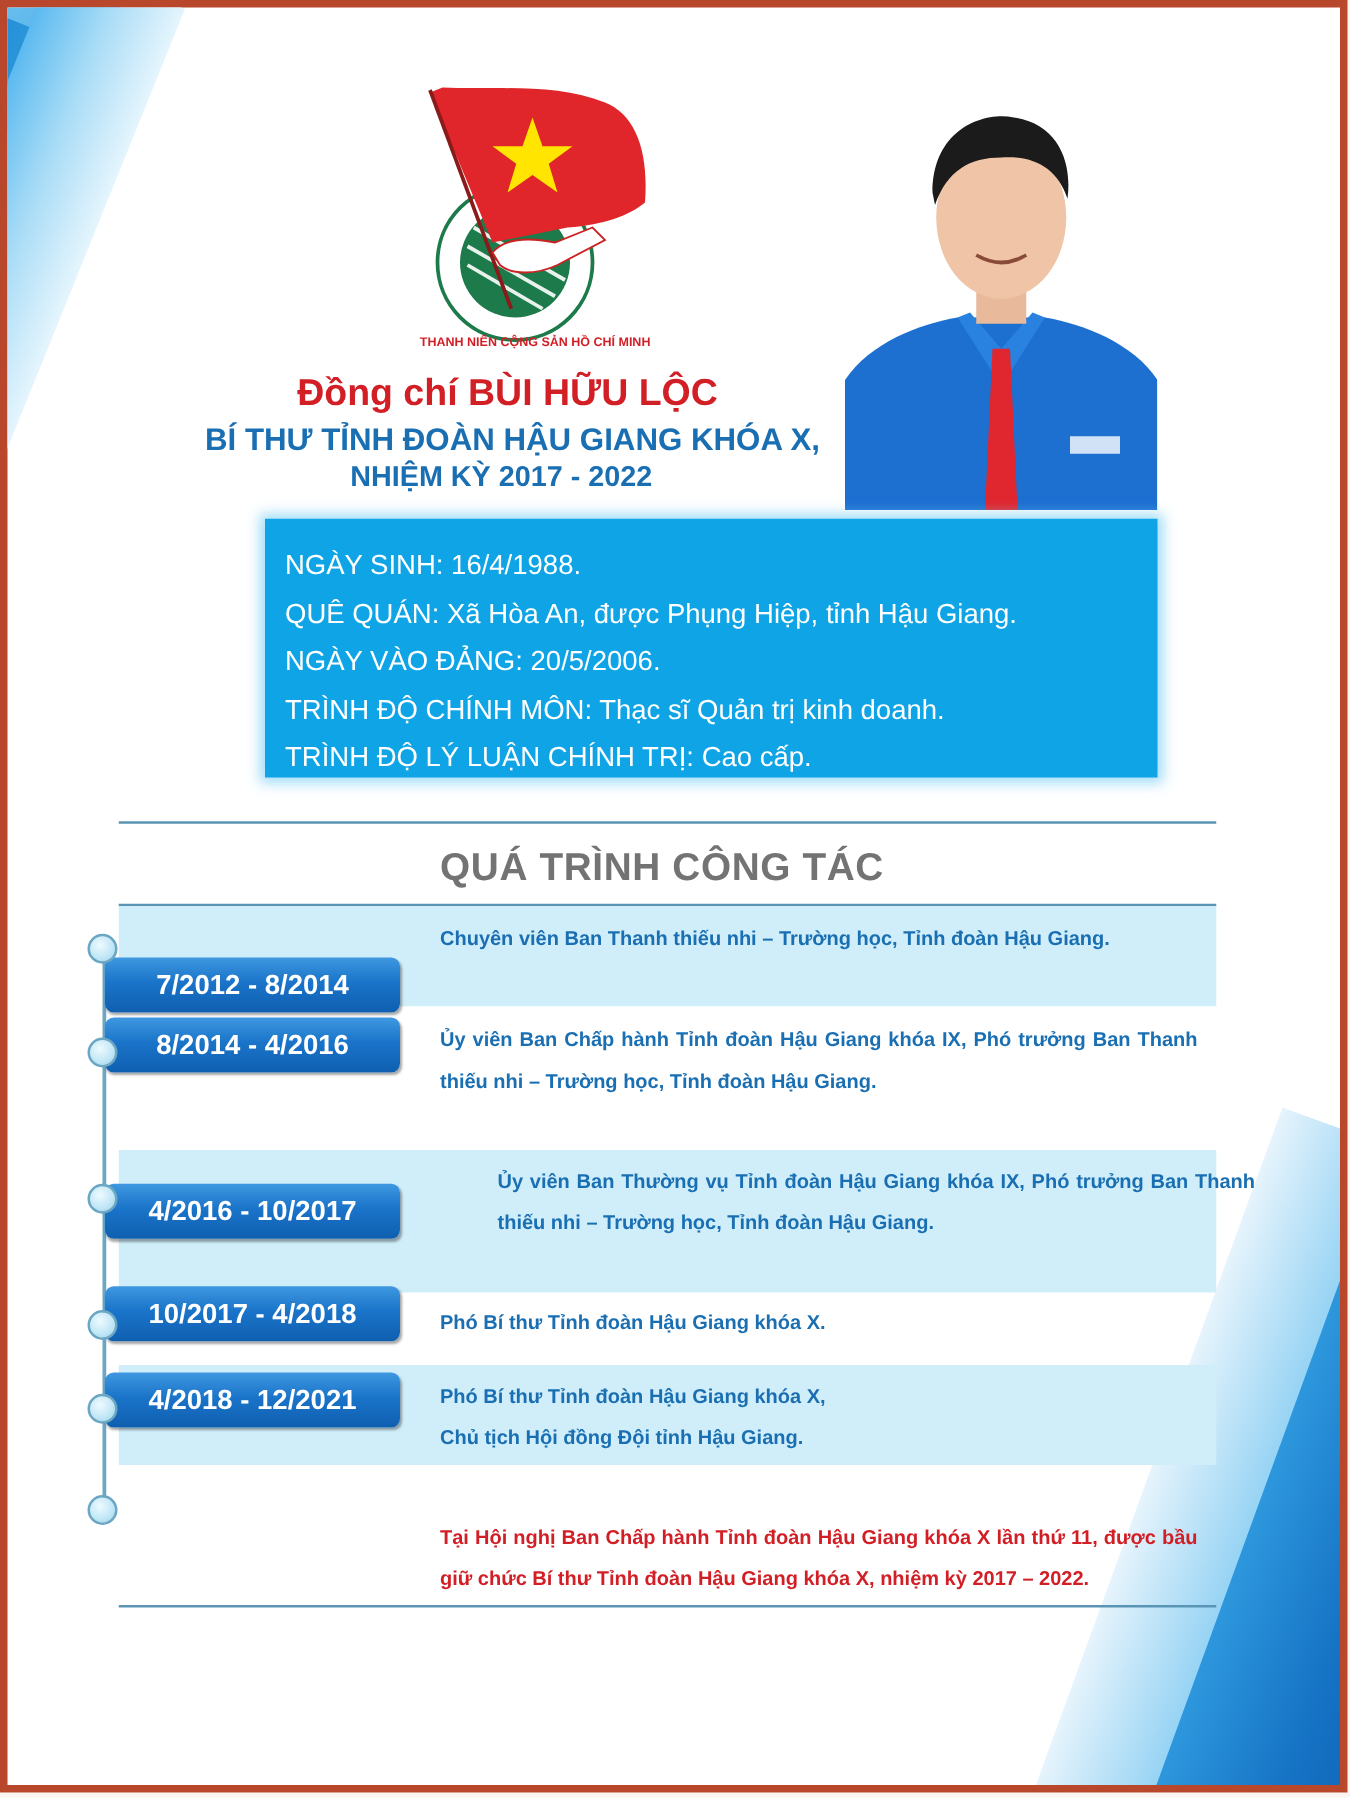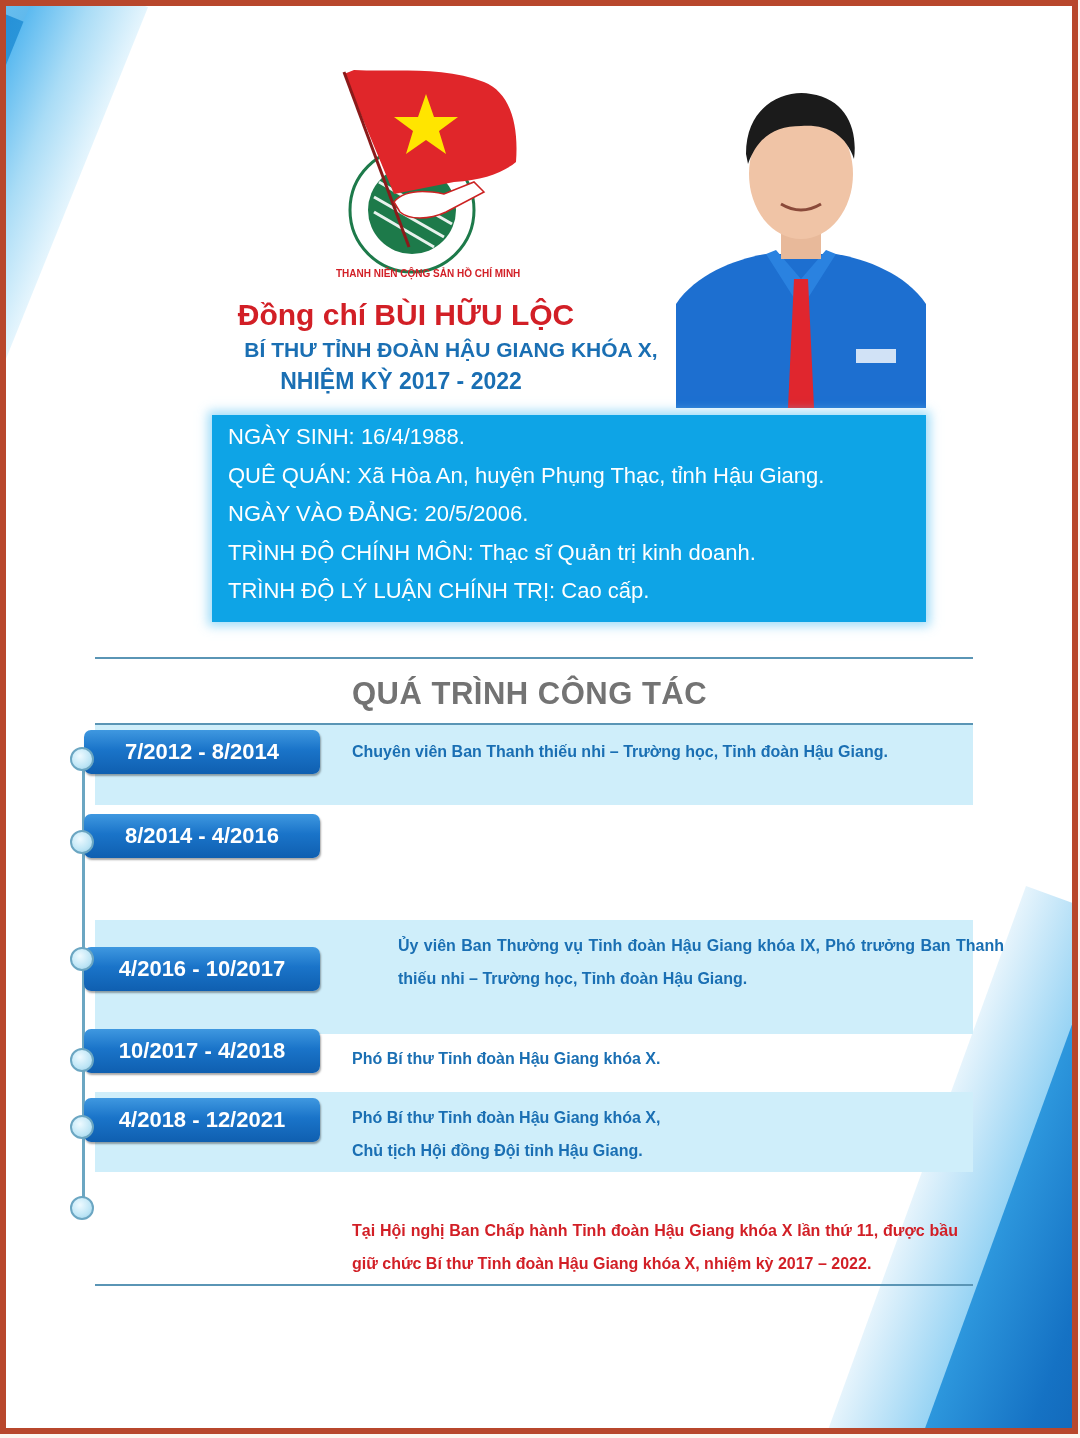--- a/index.html
+++ b/index.html
@@ -12,24 +12,24 @@
 
   
   .br1 { left:1020px; top:880px; width:200px; height:700px; background:linear-gradient(90deg,#e6f4fc,#8fd0f3,#2d9ae0); transform:rotate(20deg); }
   .br2 { left:1080px; top:980px; width:200px; height:600px; background:linear-gradient(90deg,#2d97dd,#1572c4,#0f5fb0); transform:rotate(20deg); }
 
   .logo { position:absolute; left:328px; top:56px; width:190px; height:220px; }
   .photo { position:absolute; left:670px; top:68px; width:250px; height:334px; overflow:hidden; background:#ffffff; }
 
   .name-line { position:absolute; left:0; width:820px; text-align:center; font-weight:bold; }
   .name { top:292px; left:0; width:800px; color:#d21f26; font-size:30px; }
-  .title1 { top:332px; left:0; width:808px; color:#1a6fb3; font-size:21px;margin-left:41px; }
+  .title1 { top:332px; left:0; width:808px; color:#1a6fb3; font-size:25px; }
   .title2 { top:362px; left:0; width:790px; color:#1a6fb3; font-size:23px; }
 
-  .info-box { position:absolute; left:206px; top:409px; width:714px; height:207px; background:#0ea4e6; box-shadow:0 0 10px 4px rgba(120,205,245,0.7); box-sizing:border-box; padding:3px 16px; }
+  .info-box { position:absolute; left:206px; top:409px; width:714px; height:207px; background:#0ea4e6; box-shadow:0 0 10px 4px rgba(120,205,245,0.7); box-sizing:border-box; padding:18px 16px; }
   .info-row { color:#ffffff; font-size:22px; line-height:38.6px; white-space:nowrap; font-family:"Liberation Sans", sans-serif; }
 
   .hr { position:absolute; left:89px; width:878px; height:2px; background:#5a95b5; }
   .section-title { position:absolute; left:346px; top:670px; font-size:31px; font-weight:bold; color:#737373; letter-spacing:0.5px; }
 
   .timeline-line { position:absolute; left:76px; top:752px; width:3px; height:450px; background:#6ba6c2; }
 
   .row-bg { position:absolute; left:89px; width:878px; background:#cfeefa; }
 
   .pill { position:absolute; left:78px; width:236px; height:44px; border-radius:7px; color:#ffffff; font-weight:bold; font-size:22px; text-align:center; line-height:44px; box-shadow:1px 2px 2px rgba(0,0,0,0.35); }
@@ -82,42 +82,43 @@
       <rect x="180" y="275" width="40" height="14" fill="#ffffff" opacity="0.8"></rect>
     </svg>
   </div>
 
   <div class="name-line name">Đồng chí BÙI HỮU LỘC</div>
   <div class="name-line title1">BÍ THƯ TỈNH ĐOÀN HẬU GIANG KHÓA X,</div>
   <div class="name-line title2">NHIỆM KỲ 2017 - 2022</div>
 
   <div class="info-box">
     <div class="info-row"><span>NGÀY SINH:</span> <span>16/4/1988.</span></div>
-    <div class="info-row"><span>QUÊ QUÁN:</span> <span>Xã Hòa An, huyện Phụng Thạc, tỉnh Hậu Giang.</span></div>
+    <div class="info-row"><span>QUÊ QUÁN:</span> <span>Xã Hòa An, được Phụng Hiệp, tỉnh Hậu Giang.</span></div>
     <div class="info-row"><span>NGÀY VÀO ĐẢNG:</span> <span>20/5/2006.</span></div>
     <div class="info-row"><span>TRÌNH ĐỘ CHÍNH MÔN:</span> <span>Thạc sĩ Quản trị kinh doanh.</span></div>
     <div class="info-row"><span>TRÌNH ĐỘ LÝ LUẬN CHÍNH TRỊ:</span> <span>Cao cấp.</span></div>
   </div>
 
   <div class="hr" style="top:651px;"></div>
   <div class="section-title">QUÁ TRÌNH CÔNG TÁC</div>
   <div class="hr" style="top:717px;"></div>
 
   <div class="row-bg" style="top:719px;height:80px;"></div>
   <div class="row-bg" style="top:914px;height:114px;"></div>
   <div class="row-bg" style="top:1086px;height:80px;"></div>
 
   <div class="timeline-line"></div>
 
-  <div class="pill blue" style="top:724px;">7/2012 - 8/2014</div>
+  <div class="pill blue" style="top:760px;">7/2012 - 8/2014</div>
   <div class="node" style="top:741px;"></div>
   <div class="desc" style="top:729px;">Chuyên viên Ban Thanh thiếu nhi – Trường học, Tỉnh đoàn Hậu Giang.</div>
 
   <div class="pill blue" style="top:808px;">8/2014 - 4/2016</div>
   <div class="node" style="top:824px;"></div>
+  <div class="desc" style="top:810px;">Ủy viên Ban Chấp hành Tỉnh đoàn Hậu Giang khóa IX, Phó trưởng Ban Thanh thiếu nhi – Trường học, Tỉnh đoàn Hậu Giang.</div>
 
   <div class="pill blue" style="top:925px;margin-top:16px;">4/2016 - 10/2017</div>
   <div class="node" style="top:941px;"></div>
   <div class="desc" style="top:923px;margin-left:46px;">Ủy viên Ban Thường vụ Tỉnh đoàn Hậu Giang khóa IX, Phó trưởng Ban Thanh thiếu nhi – Trường học, Tỉnh đoàn Hậu Giang.</div>
 
   <div class="pill blue" style="top:1023px;">10/2017 - 4/2018</div>
   <div class="node" style="top:1042px;"></div>
   <div class="desc" style="top:1036px;">Phó Bí thư Tỉnh đoàn Hậu Giang khóa X.</div>
 
   <div class="pill blue" style="top:1092px;">4/2018 - 12/2021</div>

